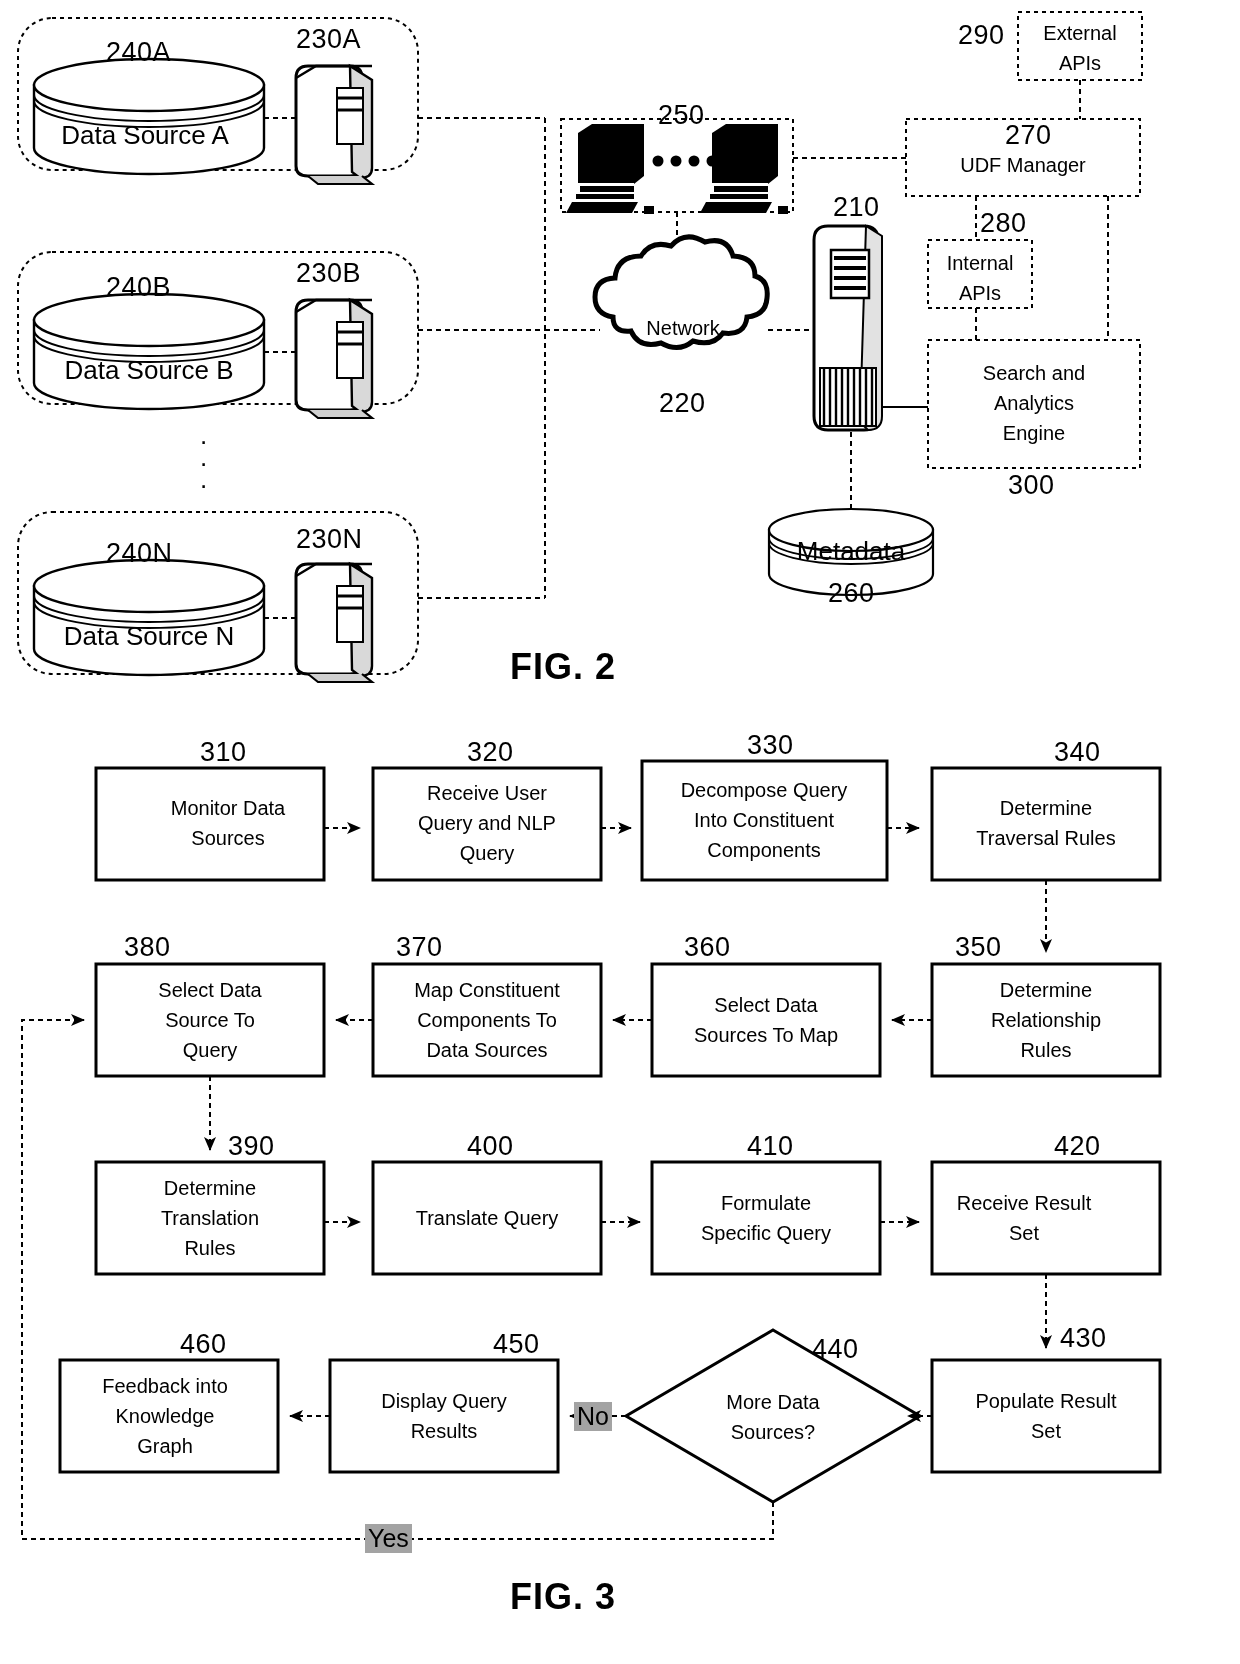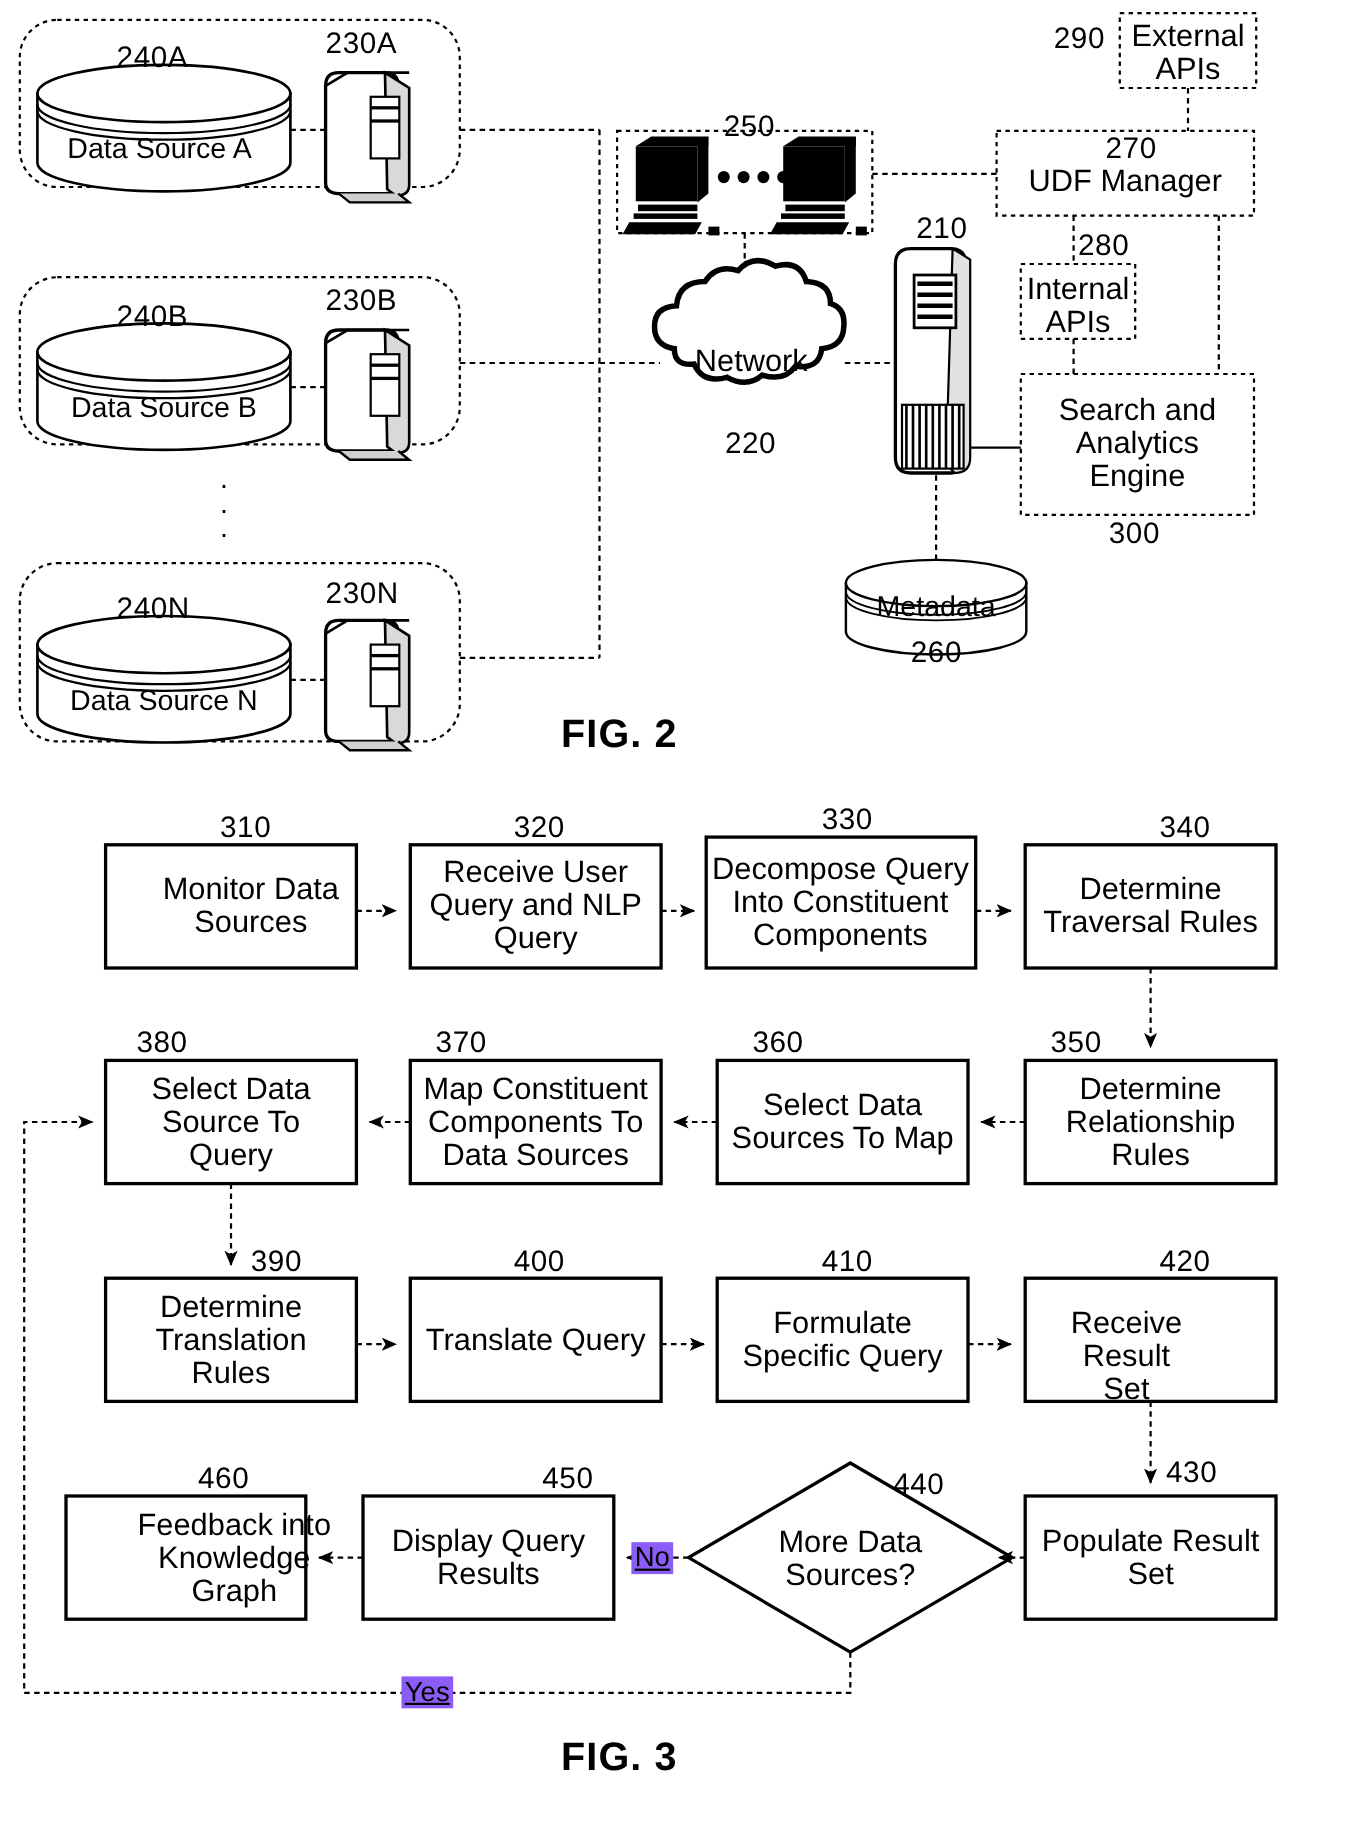--- a/index.html
+++ b/index.html
@@ -18,21 +18,21 @@
 
   .ref {
     position: absolute;
     font-size: 27px;
     letter-spacing: 0.5px;
     white-space: nowrap;
     color: #000;
   }
   .boxlabel {
     position: absolute;
-    font-size: 28px;
+    font-size: 20px;
     line-height: 30px;
     text-align: center;
     white-space: pre-line;
     color: #000;
   }
   .figtitle {
     position: absolute;
     font-size: 36px;
     font-weight: bold;
     letter-spacing: 1px;
@@ -40,23 +40,22 @@
   }
   .cyl-label {
     position:absolute;
     font-size: 26px;
     white-space: nowrap;
     text-align:center;
   }
   .edgetext {
     position:absolute;
     font-size:25px;
-    background:#8b5cf6;
+    background:#a3a3a3;
     padding:0 3px;
-    text-decoration:underline;
   }
 </style>
 </head>
 <body>
 
 <div id="stage">
 
   <svg class="layer" viewBox="0 0 1240 1664">
     <defs>
       <marker id="ah" markerWidth="14" markerHeight="12" refX="13" refY="6" orient="auto" markerUnits="userSpaceOnUse">
@@ -428,21 +427,21 @@
 
   <div class="ref" style="left:747px; top:1131px;">410</div>
   <div class="boxlabel" style="left:652px; top:1188px; width:228px;">Formulate
 Specific Query</div>
 
   <div class="ref" style="left:1054px; top:1131px;">420</div>
   <div class="boxlabel" style="left:932px; top:1188px; width:184px;">Receive Result
 Set</div>
 
   <div class="ref" style="left:180px; top:1329px;">460</div>
-  <div class="boxlabel" style="left:60px; top:1371px; width:210px;margin-left:48px;">Feedback into
+  <div class="boxlabel" style="left:60px; top:1371px; width:210px;">Feedback into
 Knowledge
 Graph</div>
 
   <div class="ref" style="left:460px; top:1329px;margin-left:33px;">450</div>
   <div class="boxlabel" style="left:330px; top:1386px; width:228px;">Display Query
 Results</div>
 
   <div class="ref" style="left:812px; top:1334px;">440</div>
   <div class="boxlabel" style="left:673px; top:1387px; width:200px;">More Data
 Sources?</div>

